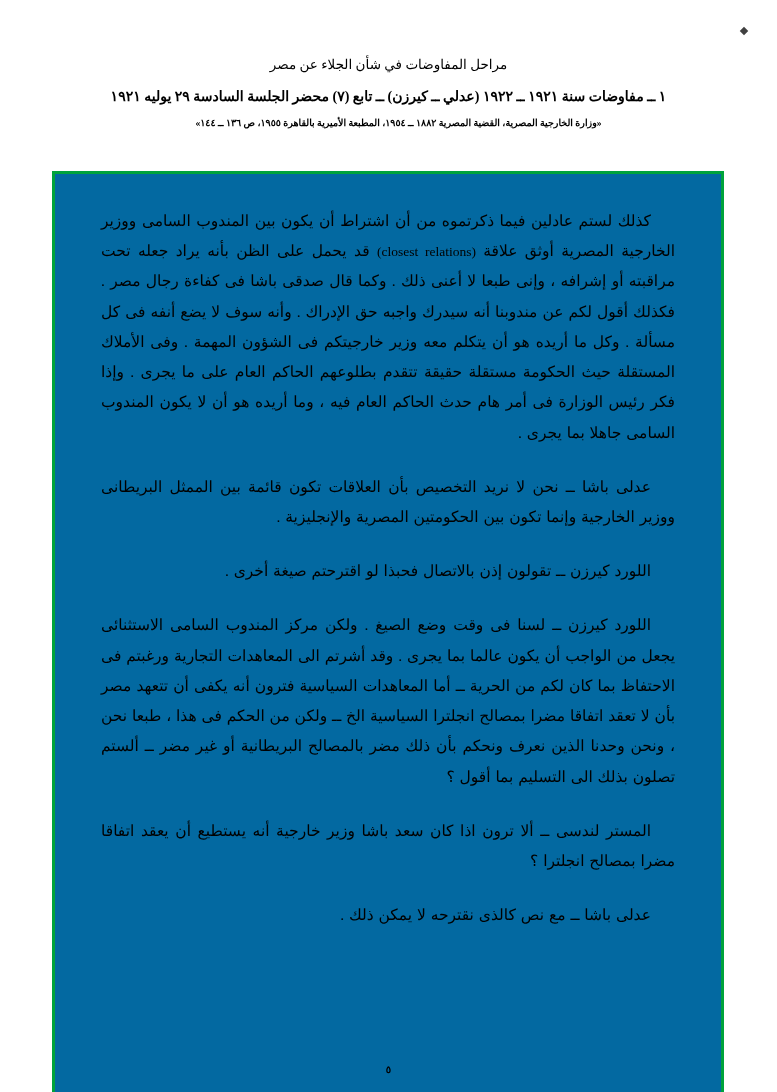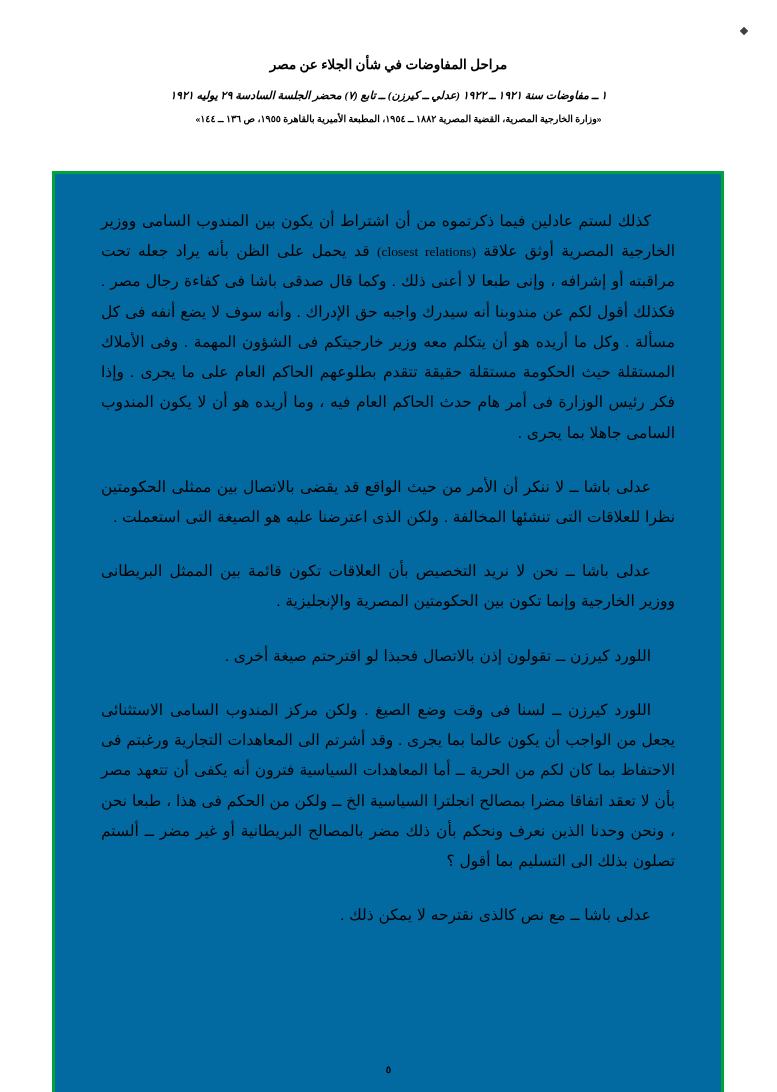--- a/index.html
+++ b/index.html
@@ -22,31 +22,30 @@
     padding: 0;
   }
 
   
   .header {
     text-align: center;
     padding-top: 56px;
   }
   .doc-title {
     font-size: 13.5px;
-    font-weight: bold;
+    font-weight: normal;
     letter-spacing: 0.2px;
     line-height: 1.3;
     margin: 0 auto;
   }
   .doc-subtitle {
-    font-size: 11px;
+    font-size: 14px;
     font-weight: bold;
     margin: 14px auto 0;
     line-height: 1.3;
-    font-style: italic;
   }
   .doc-source {
     font-size: 9.5px;
     font-weight: bold;
     margin: 11px auto 0;
     line-height: 1.3;
     padding-left: 20px;
   }
 
   
@@ -121,28 +120,28 @@
     <div class="doc-title">مراحل المفاوضات في شأن الجلاء عن مصر</div>
     <div class="doc-subtitle">١ ــ مفاوضات سنة ١٩٢١ ــ ١٩٢٢ (عدلي ــ كيرزن) ــ تابع (٧) محضر الجلسة السادسة ٢٩ يوليه ١٩٢١</div>
     <div class="doc-source">«وزارة الخارجية المصرية، القضية المصرية ١٨٨٢ ــ ١٩٥٤، المطبعة الأميرية بالقاهرة ١٩٥٥، ص ١٣٦ ــ ١٤٤»</div>
   </div>
 
   <div class="frame" style="border-color: rgb(0, 163, 60);">
     <div class="frame-inner">
 
       <p class="para gap-lg"><span>كذلك لستم عادلين فيما ذكرتموه من أن اشتراط أن يكون بين المندوب السامى ووزير الخارجية المصرية أوثق علاقة </span><span class="latin">(closest relations)</span><span> قد يحمل على الظن بأنه يراد جعله تحت مراقبته أو إشرافه ، وإنى طبعا لا أعنى ذلك . وكما قال صدقى باشا فى كفاءة رجال مصر . فكذلك أقول لكم عن مندوبنا أنه سيدرك واجبه حق الإدراك . وأنه سوف لا يضع أنفه فى كل مسألة . وكل ما أريده هو أن يتكلم معه وزير خارجيتكم فى الشؤون المهمة . وفى الأملاك المستقلة حيث الحكومة مستقلة حقيقة تتقدم بطلوعهم الحاكم العام على ما يجرى . وإذا فكر رئيس الوزارة فى أمر هام حدث الحاكم العام فيه ، وما أريده هو أن لا يكون المندوب السامى جاهلا بما يجرى .</span></p>
 
-      <p class="para gap-lg">عدلى باشا ــ لا ننكر أن الأمر من حيث الواقع قد يقضى بالاتصال بين ممثلى الحكومتين نظرا للعلاقات التى تنشئها المخالفة . ولكن الذى اعترضنا عليه هو الصيغة التى استعملت .</p>
 
       <p class="para gap-lg">عدلى باشا ــ نحن لا نريد التخصيص بأن العلاقات تكون قائمة بين الممثل البريطانى ووزير الخارجية وإنما تكون بين الحكومتين المصرية والإنجليزية .</p>
 
       <p class="para gap-lg">اللورد كيرزن ــ تقولون إذن بالاتصال فحبذا لو اقترحتم صيغة أخرى .</p>
 
       <p class="para gap-lg">اللورد كيرزن ــ لسنا فى وقت وضع الصيغ . ولكن مركز المندوب السامى الاستثنائى يجعل من الواجب أن يكون عالما بما يجرى . وقد أشرتم الى المعاهدات التجارية ورغبتم فى الاحتفاظ بما كان لكم من الحرية ــ أما المعاهدات السياسية فترون أنه يكفى أن تتعهد مصر بأن لا تعقد اتفاقا مضرا بمصالح انجلترا السياسية الخ ــ ولكن من الحكم فى هذا ، طبعا نحن ، ونحن وحدنا الذين نعرف ونحكم بأن ذلك مضر بالمصالح البريطانية أو غير مضر ــ ألستم تصلون بذلك الى التسليم بما أقول ؟</p>
 
+      <p class="para gap-lg">المستر لندسى ــ ألا ترون اذا كان سعد باشا وزير خارجية أنه يستطيع أن يعقد اتفاقا مضرا بمصالح انجلترا ؟</p>
 
       <p class="para">عدلى باشا ــ مع نص كالذى نقترحه لا يمكن ذلك .</p>
 
     </div>
   </div>
 
   <div class="folio">٥</div>
 
 </div>
 

